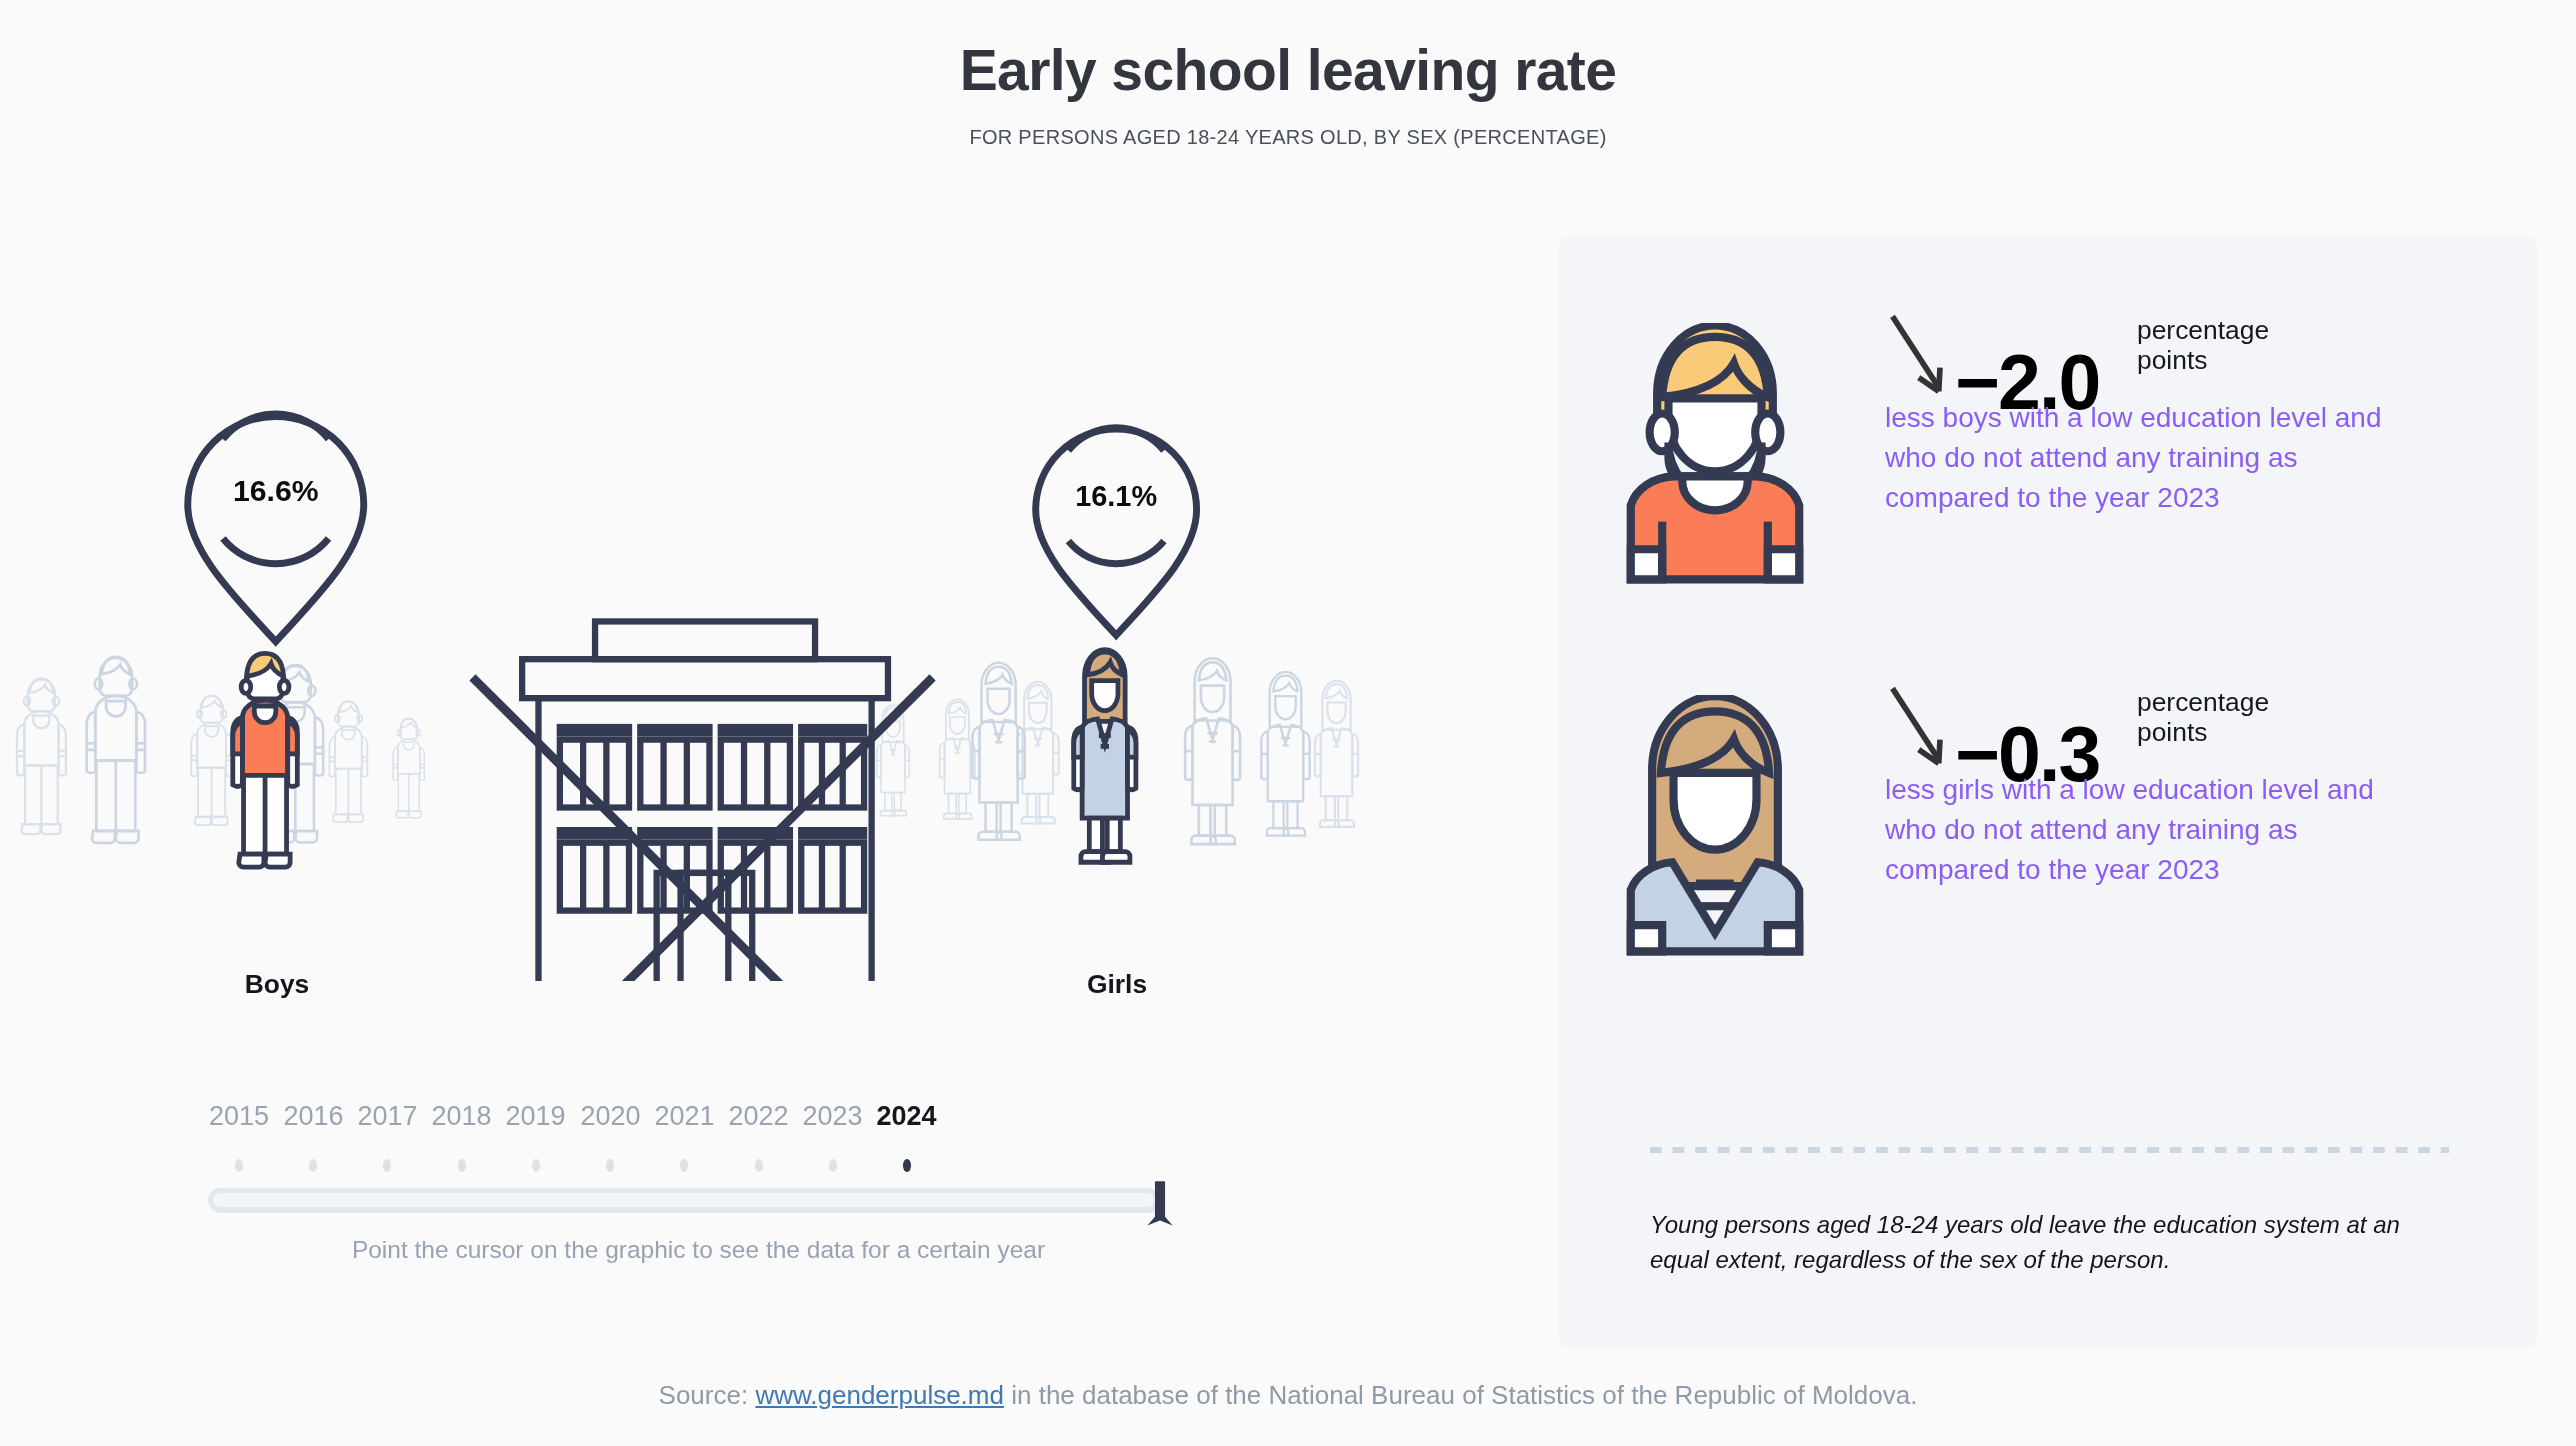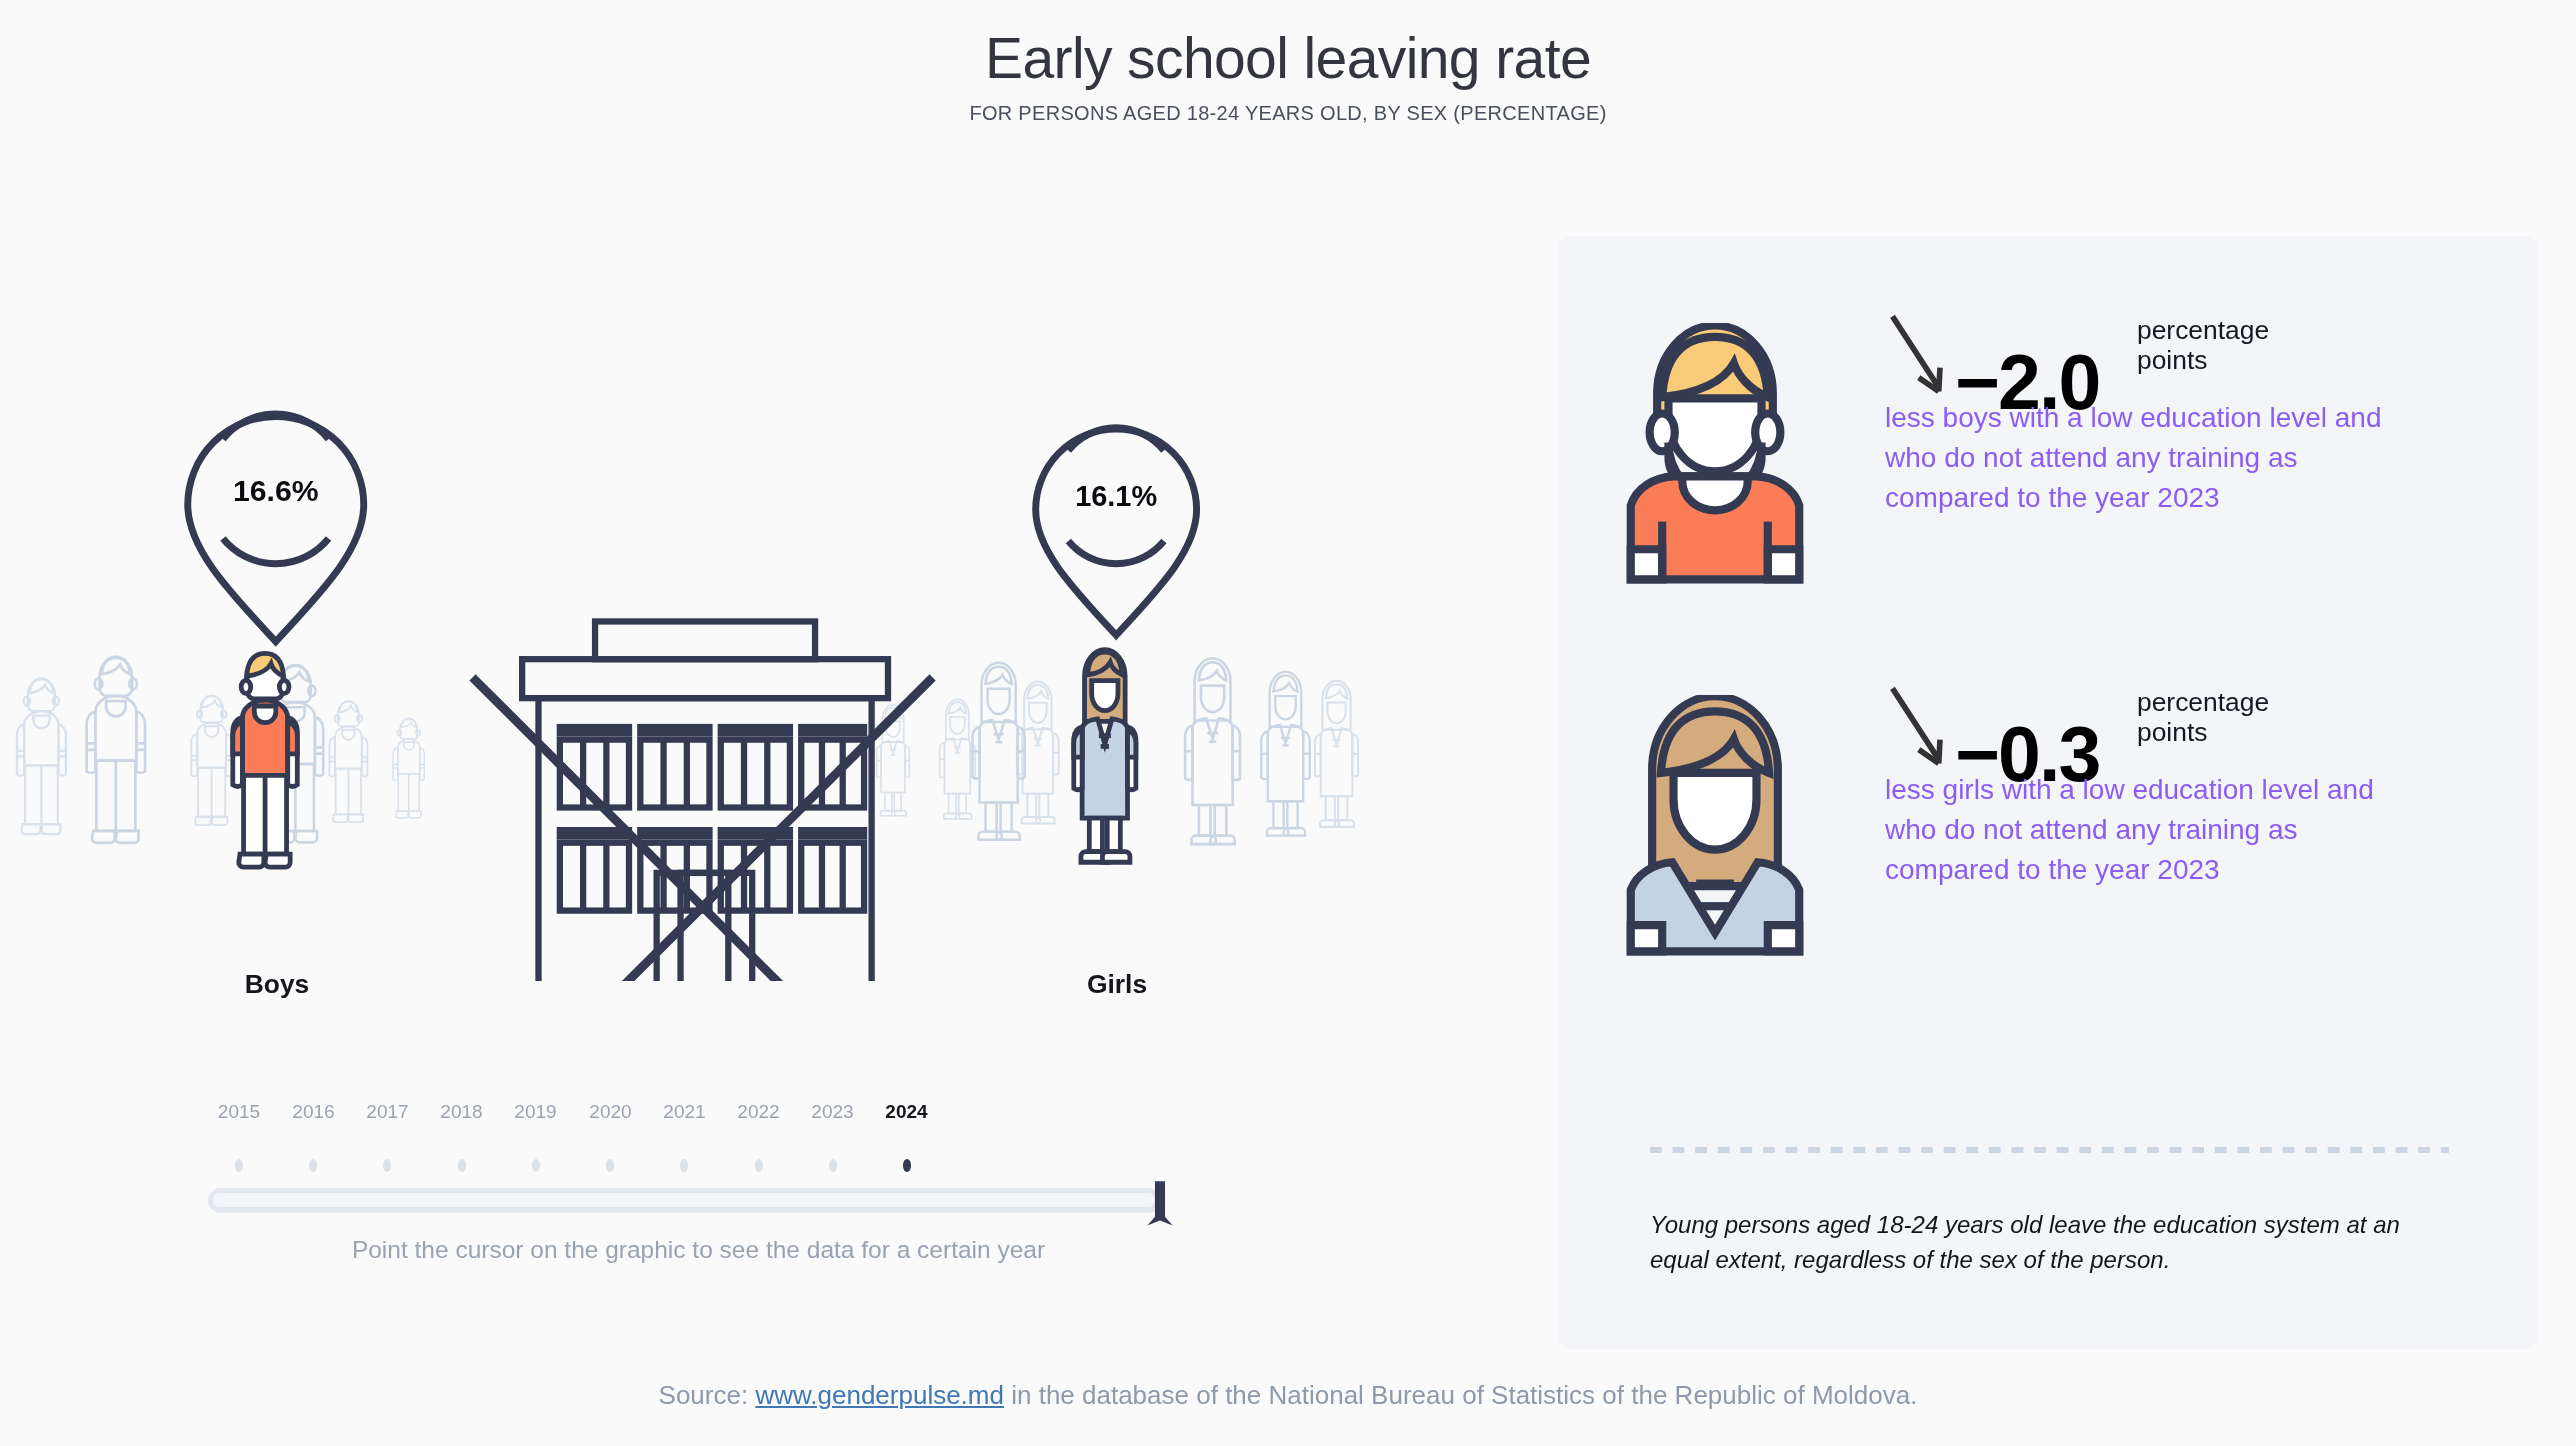--- a/index.html
+++ b/index.html
@@ -9,22 +9,22 @@
     font-family:"Liberation Sans", sans-serif;
     color:#22252e;
     overflow:hidden;
     position:relative;
   }
   .page{position:absolute;inset:0;}
 
   
   .header{position:absolute;top:0;left:0;width:2576px;text-align:center;}
   .title{
-    margin:0;padding-top:30px;
-    font-size:57px;line-height:1.0;font-weight:normal;
+    margin:12px;padding-top:30px;
+    font-size:57px;line-height:1.0;font-weight:bold;
     letter-spacing:-0.6px;color:#33363f;
   }
   .subtitle{
     margin:0;padding-top:16.4px;
     font-size:20px;line-height:1.0;font-weight:normal;
     letter-spacing:0.3px;color:#4a4f5c;
   }
 
   
   .left-panel{position:absolute;left:0;top:189px;width:1522px;height:943px;}
@@ -35,21 +35,21 @@
     text-align:center;width:252px;
   }
   #lbl-boys{left:151px;top:780px;}
   #lbl-girls{left:991px;top:780px;}
 
   
   .timeline{position:absolute;left:208px;top:912px;width:981px;height:189px;}
   .years{position:relative;height:44px;}
   .year{
     position:absolute;top:0;width:101px;text-align:center;
-    font-size:19px;color:#9aa3b0;
+    font-size:27px;color:#9aa3b0;
   }
   .year.active{color:#15171d;font-weight:bold;}
   .ticks{position:absolute;top:58px;left:0;width:981px;height:15px;}
   .tick{
     position:absolute;top:0;width:8.2px;height:12.6px;border-radius:50%;
     background:#dde2e9;
   }
   .tick.active{background:#323a50;}
   .track-wrap{position:absolute;top:84px;left:0;width:981px;height:30px;}
   .track{

